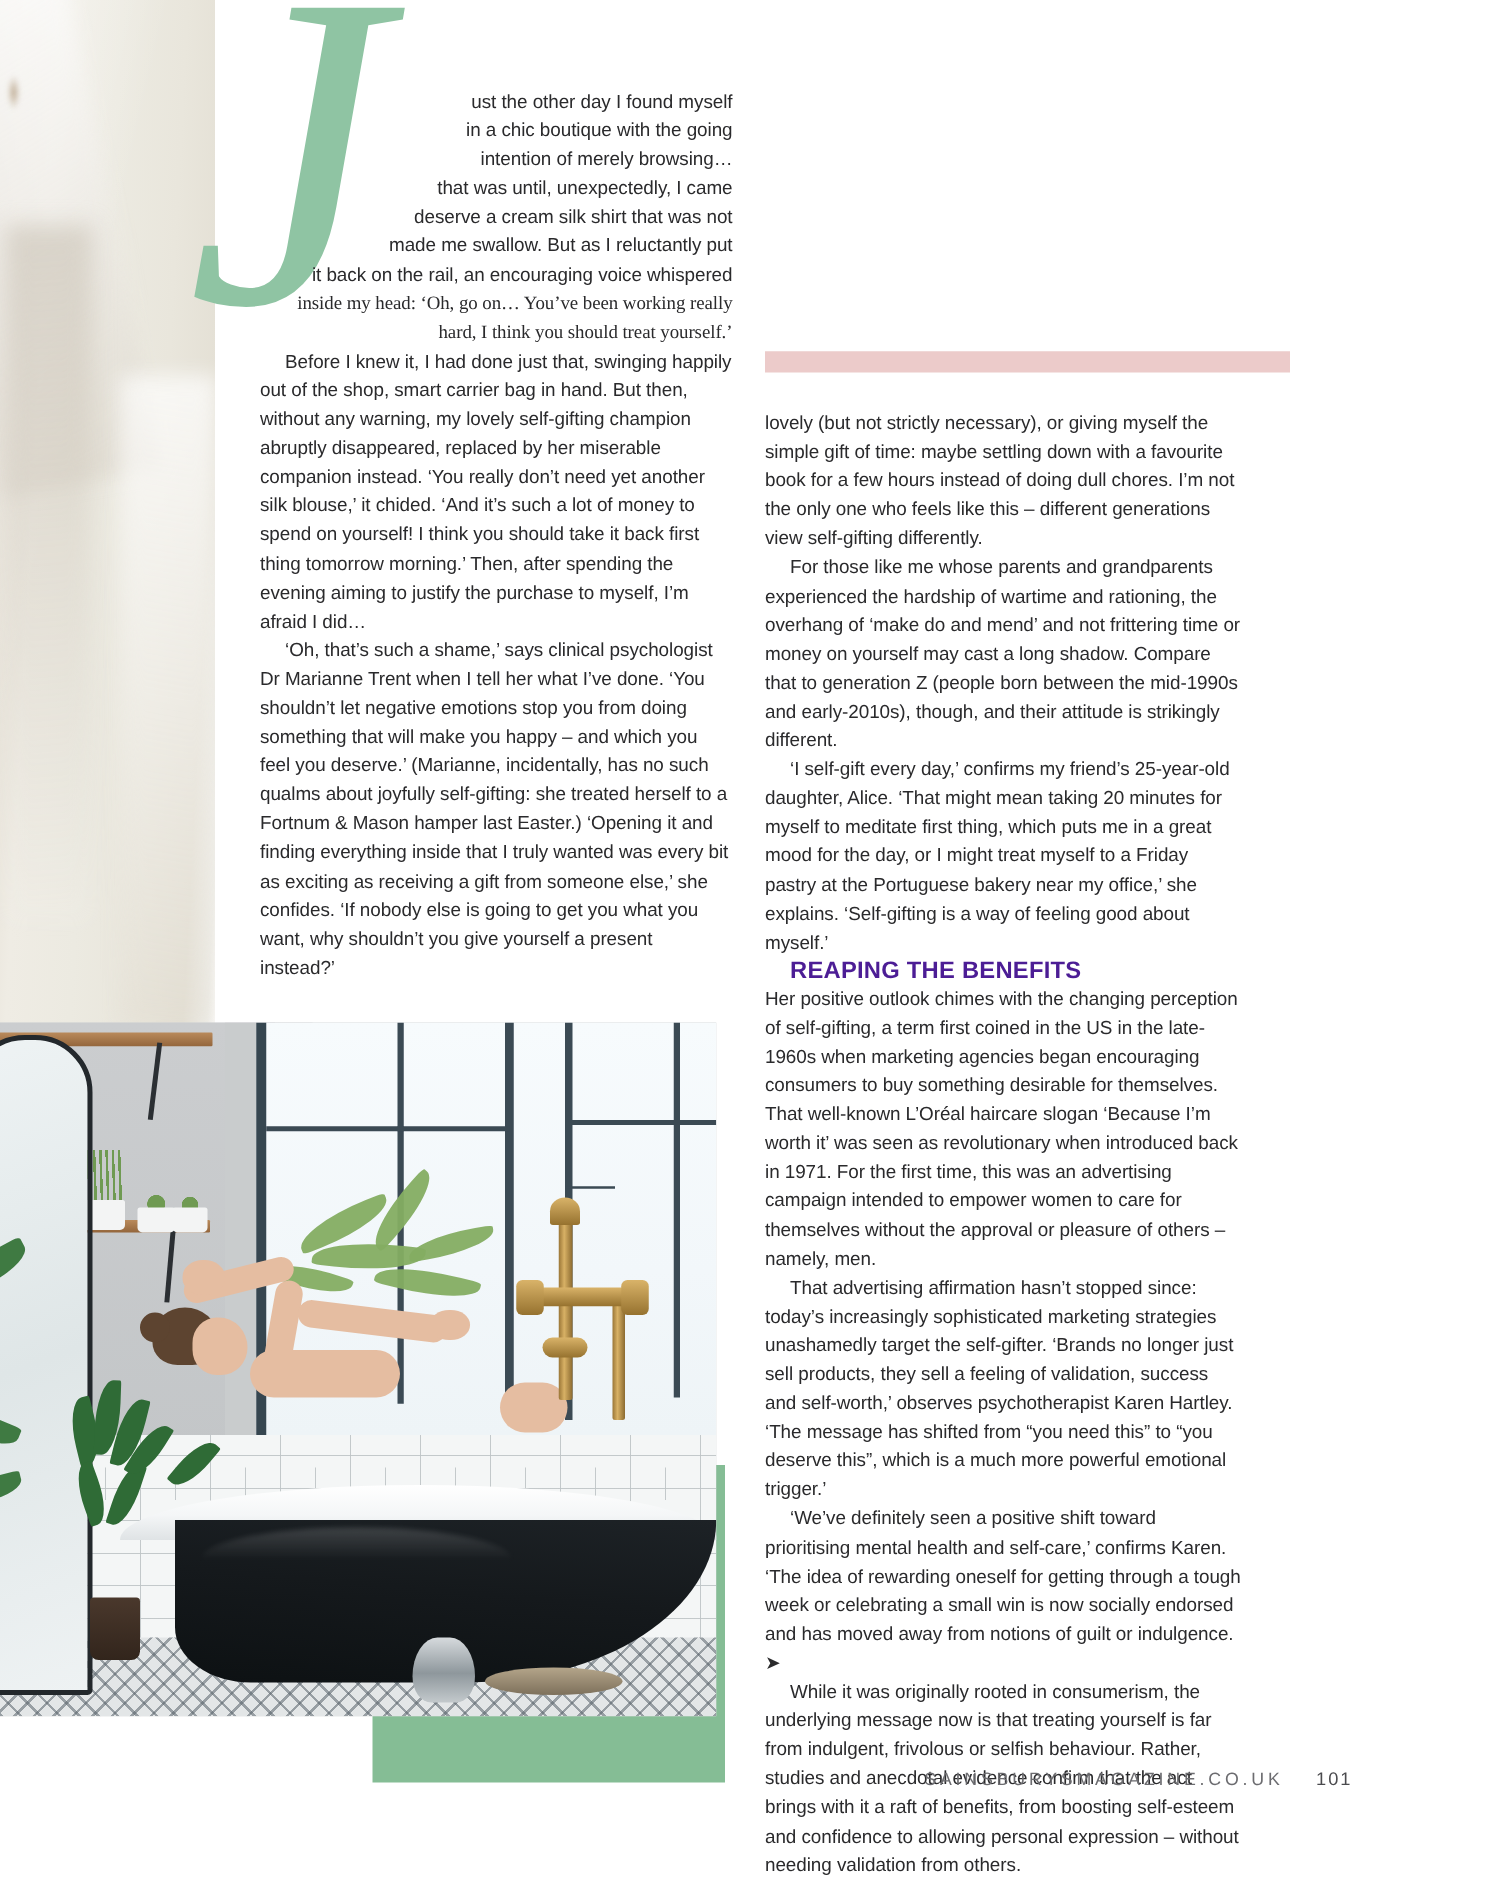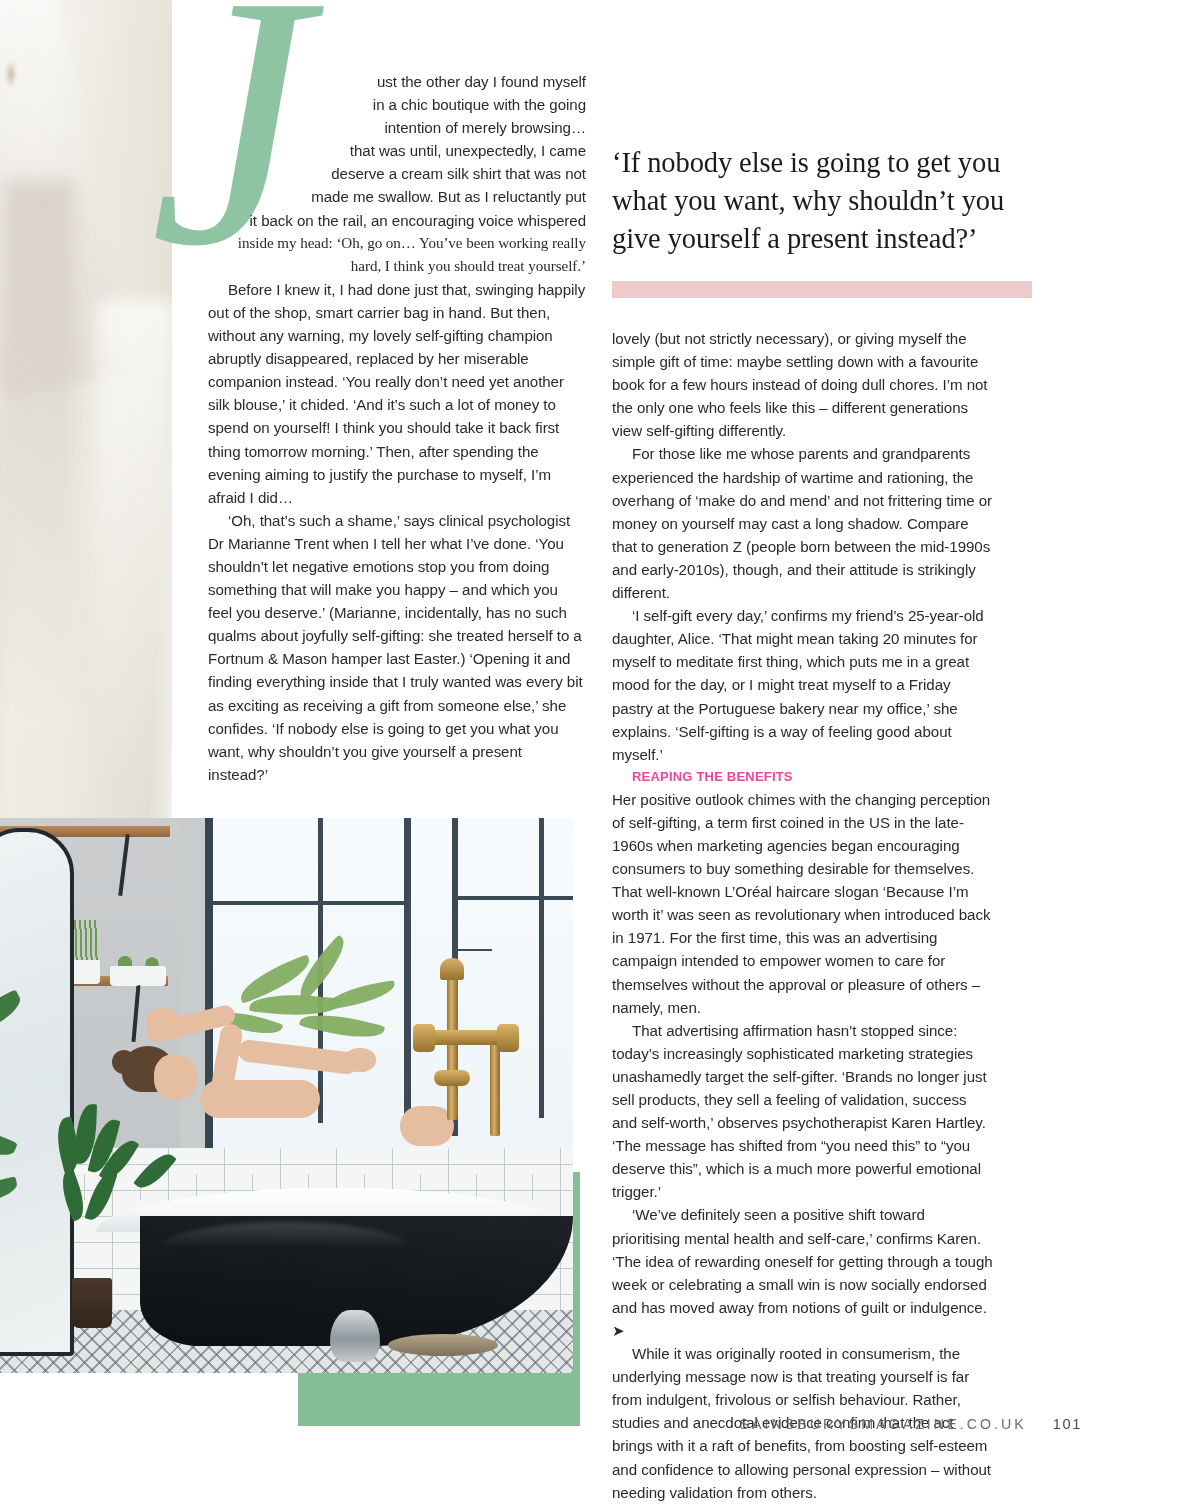--- a/index.html
+++ b/index.html
@@ -310,25 +310,25 @@
     color: #2a2a2c;
     letter-spacing: -0.05px;
   }
   .col-right p {
     margin: 0;
     text-indent: 20px;
   }
   .col-right p.noindent { text-indent: 0; }
   .subhead {
     margin: 18px 0 1px 0;
-    font-size: 13px;
+    font-size: 19px;
     line-height: 22px;
     font-weight: bold;
     letter-spacing: 0.2px;
-    color: #ec4899;
+    color: #4c1d95;
     text-indent: 0;
   }
   .arrow {
     font-size: 15px;
     letter-spacing: 0;
   }
 
   
   .footer {
     position: absolute;
@@ -458,21 +458,20 @@
       <span class="lede-line l4">that was until, unexpectedly, I came</span>
       <span class="lede-line l5">deserve a cream silk shirt that was not</span>
       <span class="lede-line l7">made me swallow. But as I reluctantly put</span>
       <span class="lede-line l8">it back on the rail, an encouraging voice whispered</span>
       <span class="lede-rest">inside my head: ‘Oh, go on… You’ve been working really hard, I think you should treat yourself.’</span>
     </p>
     <p>Before I knew it, I had done just that, swinging happily out of the shop, smart carrier bag in hand. But then, without any warning, my lovely self-gifting champion abruptly disappeared, replaced by her miserable companion instead. ‘You really don’t need yet another silk blouse,’ it chided. ‘And it’s such a lot of money to spend on yourself! I think you should take it back first thing tomorrow morning.’ Then, after spending the evening aiming to justify the purchase to myself, I’m afraid I did…</p>
     <p>‘Oh, that’s such a shame,’ says clinical psychologist Dr Marianne Trent when I tell her what I’ve done. ‘You shouldn’t let negative emotions stop you from doing something that will make you happy – and which you feel you deserve.’ (Marianne, incidentally, has no such qualms about joyfully self-gifting: she treated herself to a Fortnum &amp; Mason hamper last Easter.) ‘Opening it and finding everything inside that I truly wanted was every bit as exciting as receiving a gift from someone else,’ she confides. ‘If nobody else is going to get you what you want, why shouldn’t you give yourself a present instead?’</p>
   </div>
 
-  <div class="pullquote">‘If nobody else is going to get you what you want, why shouldn’t you give yourself a present instead?’</div>
   <div class="pink-rule"></div>
 
   <div class="col-right">
     <p class="noindent">lovely (but not strictly necessary), or giving myself the simple gift of time: maybe settling down with a favourite book for a few hours instead of doing dull chores. I’m not the only one who feels like this – different generations view self-gifting differently.</p>
     <p>For those like me whose parents and grandparents experienced the hardship of wartime and rationing, the overhang of ‘make do and mend’ and not frittering time or money on yourself may cast a long shadow. Compare that to generation Z (people born between the mid-1990s and early-2010s), though, and their attitude is strikingly different.</p>
     <p>‘I self-gift every day,’ confirms my friend’s 25-year-old daughter, Alice. ‘That might mean taking 20 minutes for myself to meditate first thing, which puts me in a great mood for the day, or I might treat myself to a Friday pastry at the Portuguese bakery near my office,’ she explains. ‘Self-gifting is a way of feeling good about myself.’</p>
     <p class="subhead">REAPING THE BENEFITS</p>
     <p class="noindent">Her positive outlook chimes with the changing perception of self-gifting, a term first coined in the US in the late-1960s when marketing agencies began encouraging consumers to buy something desirable for themselves. That well-known L’Oréal haircare slogan ‘Because I’m worth it’ was seen as revolutionary when introduced back in 1971. For the first time, this was an advertising campaign intended to empower women to care for themselves without the approval or pleasure of others – namely, men.</p>
     <p>That advertising affirmation hasn’t stopped since: today’s increasingly sophisticated marketing strategies unashamedly target the self-gifter. ‘Brands no longer just sell products, they sell a feeling of validation, success and self-worth,’ observes psychotherapist Karen Hartley. ‘The message has shifted from “you need this” to “you deserve this”, which is a much more powerful emotional trigger.’</p>
     <p><span>‘We’ve definitely seen a positive shift toward prioritising mental health and self-care,’ confirms Karen. ‘The idea of rewarding oneself for getting through a tough week or celebrating a small win is now socially endorsed and has moved away from notions of guilt or indulgence. </span><span class="arrow">➤</span></p>

